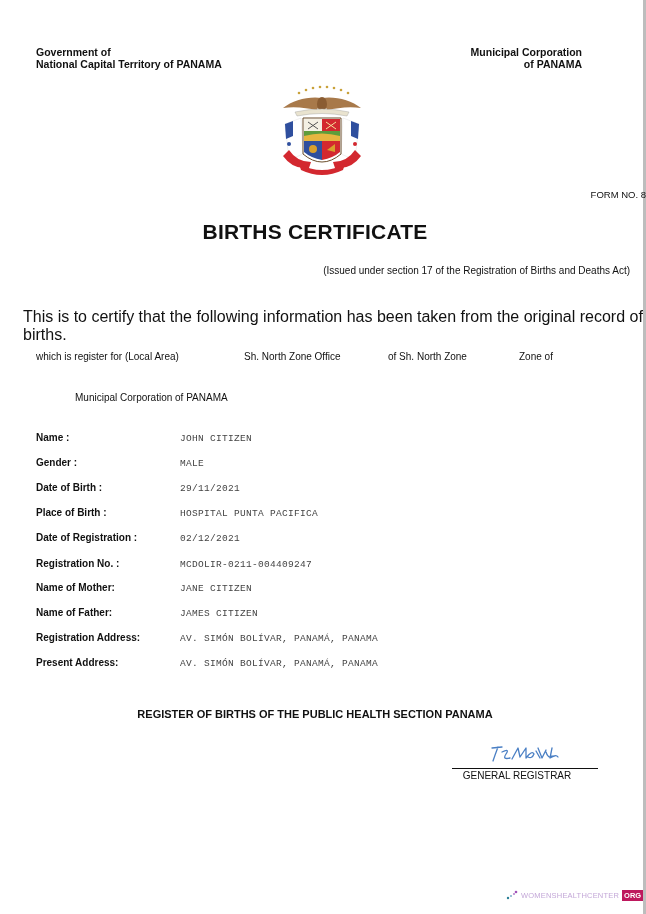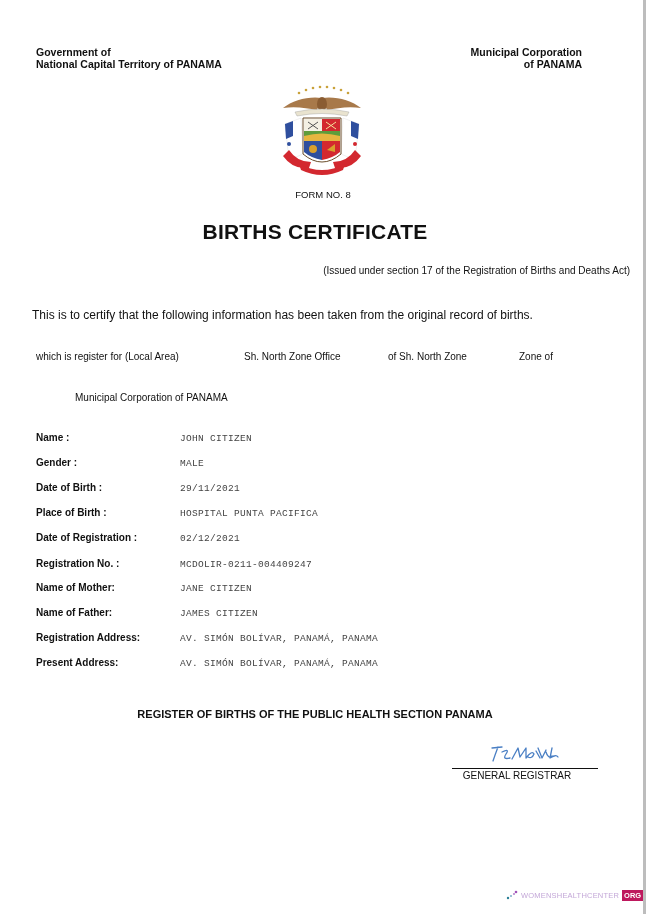--- a/index.html
+++ b/index.html
@@ -13,30 +13,30 @@
   .hdr-left {
     position: absolute; left: 36px; top: 46px; font-size: 10.5px; font-weight: bold; line-height: 12px;
   }
   .hdr-right {
     position: absolute; right: 64px; top: 46px; font-size: 10.5px; font-weight: bold; line-height: 12px; text-align: right;
   }
   .emblem {
     position: absolute; left: 279px; top: 84px; width: 86px; height: 96px;
   }
   .form-no {
-    position: absolute; left: 0; width: 646px; top: 189px; text-align: center; font-size: 9.5px;
+    position: absolute; left: 0; width: 646px; top: 189px; text-align: right; font-size: 9.5px;
   }
   .title {
     position: absolute; left: 0; width: 630px; top: 220px; text-align: center; font-size: 21px; font-weight: bold; letter-spacing: 0.2px;
   }
   .subtitle {
     position: absolute; left: 0; width: 630px; top: 265px; text-align: right; font-size: 10px;
   }
   .certify {
-    position: absolute; left: 32px; top: 308px; font-size: 12px; text-align: right;
+    position: absolute; left: 23px; top: 308px; font-size: 16px;
   }
   .local-row { position: absolute; top: 351px; font-size: 10px; }
   .municipal {
     position: absolute; left: 36px; top: 392px; font-size: 10px; padding-left: 39px;
   }
   .field-row { position: absolute; left: 36px; height: 14px; }
   .field-label {
     position: absolute; left: 0; top: 0; font-size: 10px; font-weight: bold; white-space: nowrap;
   }
   .field-value {

